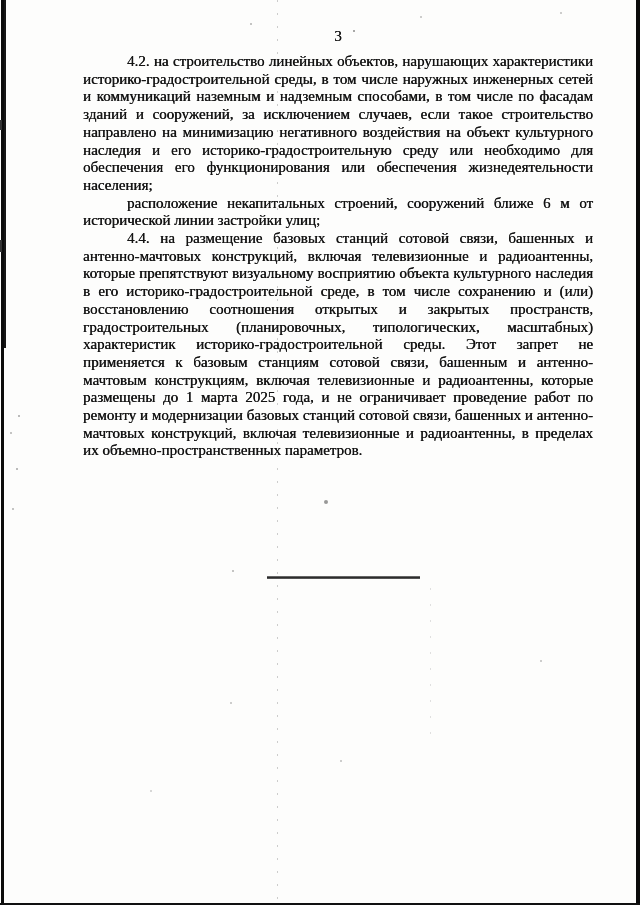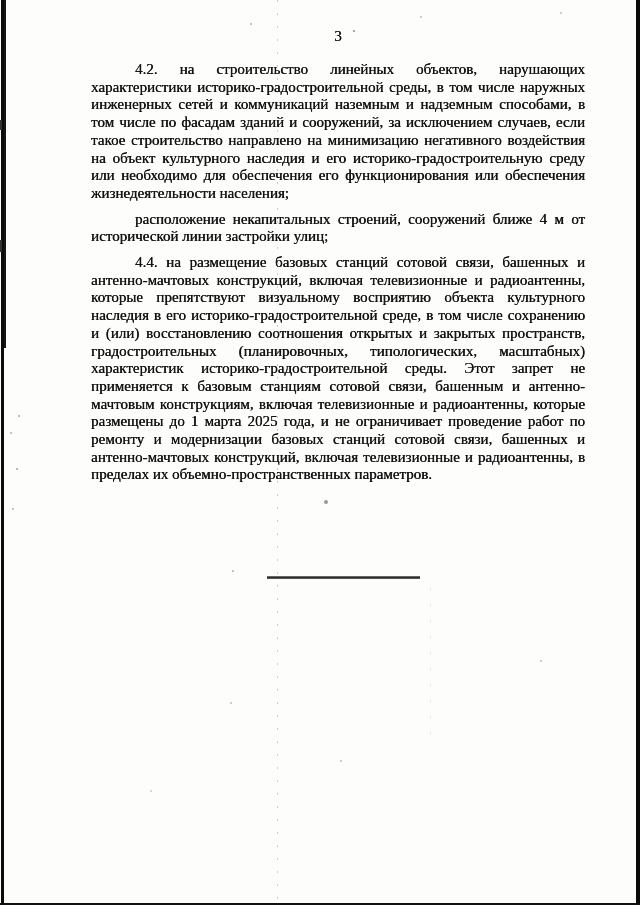--- a/index.html
+++ b/index.html
@@ -66,21 +66,21 @@
     position: absolute; top: 28px; left: 83px; width: 510px;
     text-align: center; font-size: 15px;
     text-shadow: 0.35px 0 0 currentColor;
   }
   .body-text {
     position: absolute; top: 53px; left: 83px; width: 510px;
     font-size: 15px; line-height: 17.7px;
     text-align: justify;
     text-shadow: 0.35px 0 0 currentColor;
   }
-  .body-text p { margin: 8px; text-indent: 44px; }
+  .body-text p { margin: 0; text-indent: 44px; }
   
   .end-divider {
     position: absolute; top: 576px; left: 267px; width: 153px; height: 3px;
     background: linear-gradient(to bottom, #9a9a9a 0%, #2c2c2c 35%, #2c2c2c 72%, #8c8c8c 100%);
   }
 </style>
 </head>
 <body>
 
 <div class="page">
@@ -92,19 +92,19 @@
   <div class="edge-right"></div>
   <div class="edge-bottom"></div>
   <div class="fold-line"></div>
   <div class="fold-line-2"></div>
   <div class="specks"></div>
 
   <div class="page-number">3</div>
 
   <div class="body-text">
     <p>4.2. на строительство линейных объектов, нарушающих характеристики историко-градостроительной среды, в том числе наружных инженерных сетей и коммуникаций наземным и надземным способами, в том числе по фасадам зданий и сооружений, за исключением случаев, если такое строительство направлено на минимизацию негативного воздействия на объект культурного наследия и его историко-градостроительную среду или необходимо для обеспечения его функционирования или обеспечения жизнедеятельности населения;</p>
-    <p>расположение некапитальных строений, сооружений ближе 4 м от исторической линии застройки улиц;</p>
+    <p>расположение некапитальных строений, сооружений ближе 6 м от исторической линии застройки улиц;</p>
     <p>4.4. на размещение базовых станций сотовой связи, башенных и антенно-мачтовых конструкций, включая телевизионные и радиоантенны, которые препятствуют визуальному восприятию объекта культурного наследия в его историко-градостроительной среде, в том числе сохранению и (или) восстановлению соотношения открытых и закрытых пространств, градостроительных (планировочных, типологических, масштабных) характеристик историко-градостроительной среды. Этот запрет не применяется к базовым станциям сотовой связи, башенным и антенно-мачтовым конструкциям, включая телевизионные и радиоантенны, которые размещены до 1 марта 2025 года, и не ограничивает проведение работ по ремонту и модернизации базовых станций сотовой связи, башенных и антенно-мачтовых конструкций, включая телевизионные и радиоантенны, в пределах их объемно-пространственных параметров.</p>
   </div>
 
   <div class="end-divider"></div>
 
 </div>
 
 </body></html>

